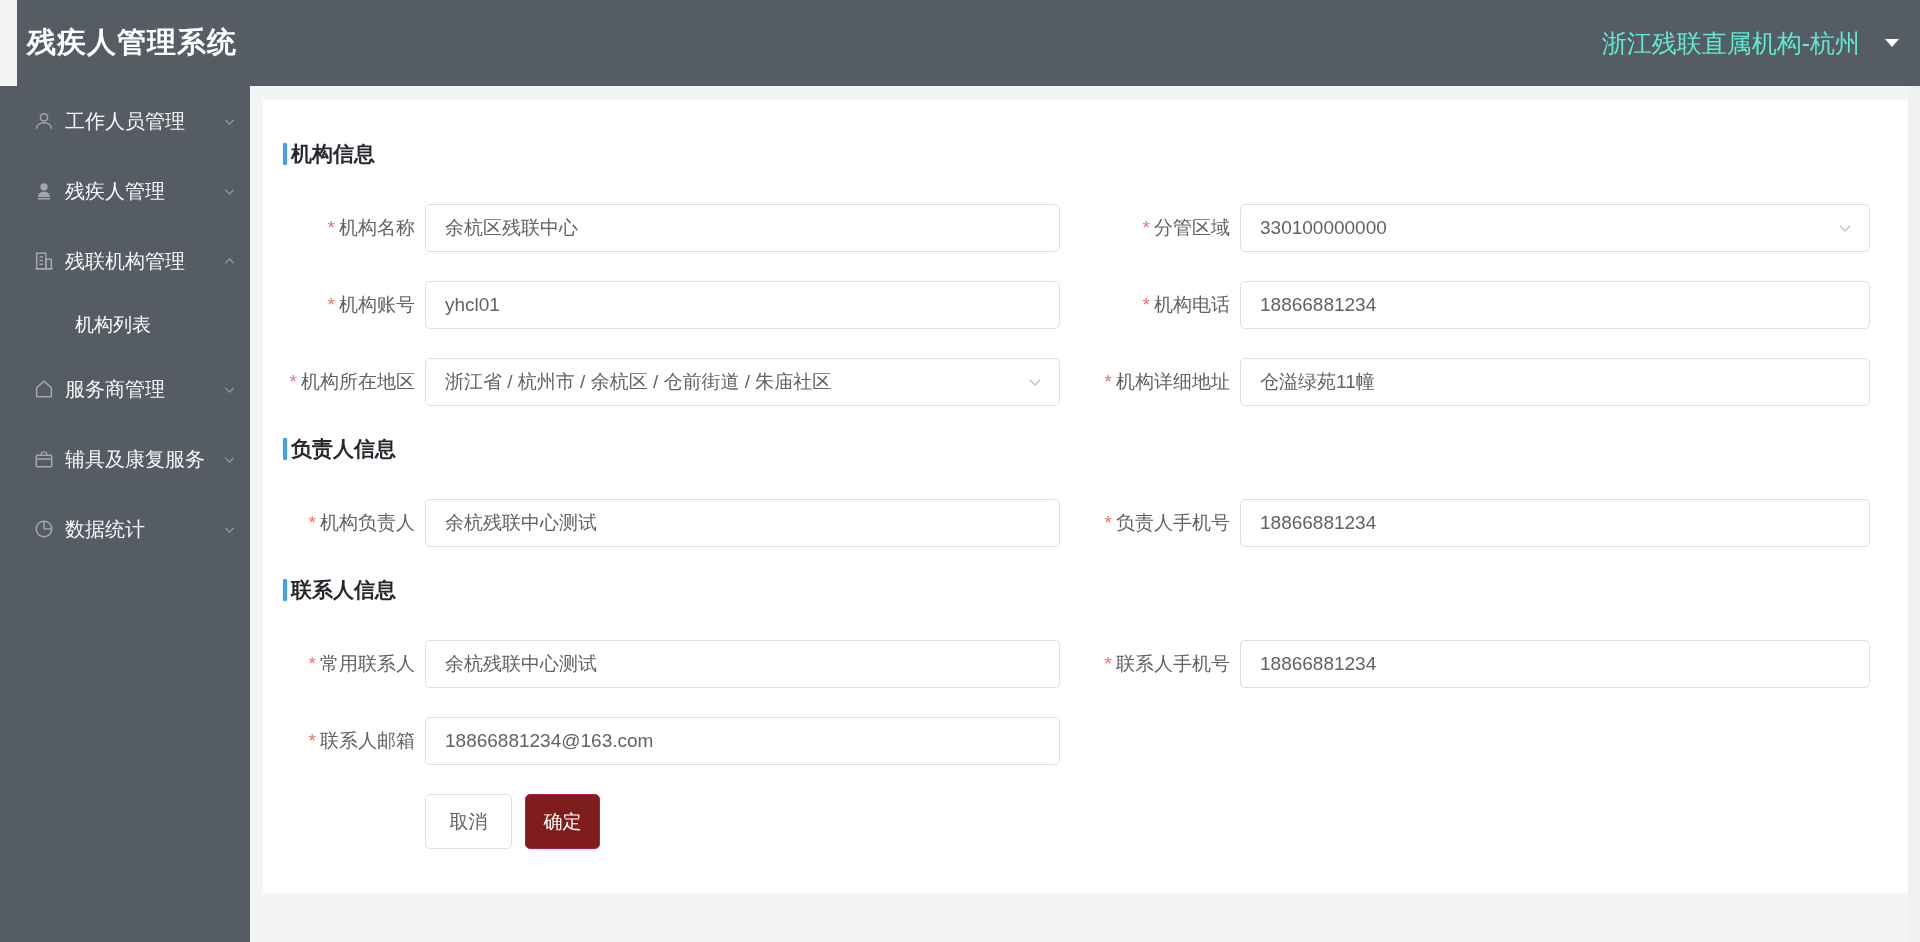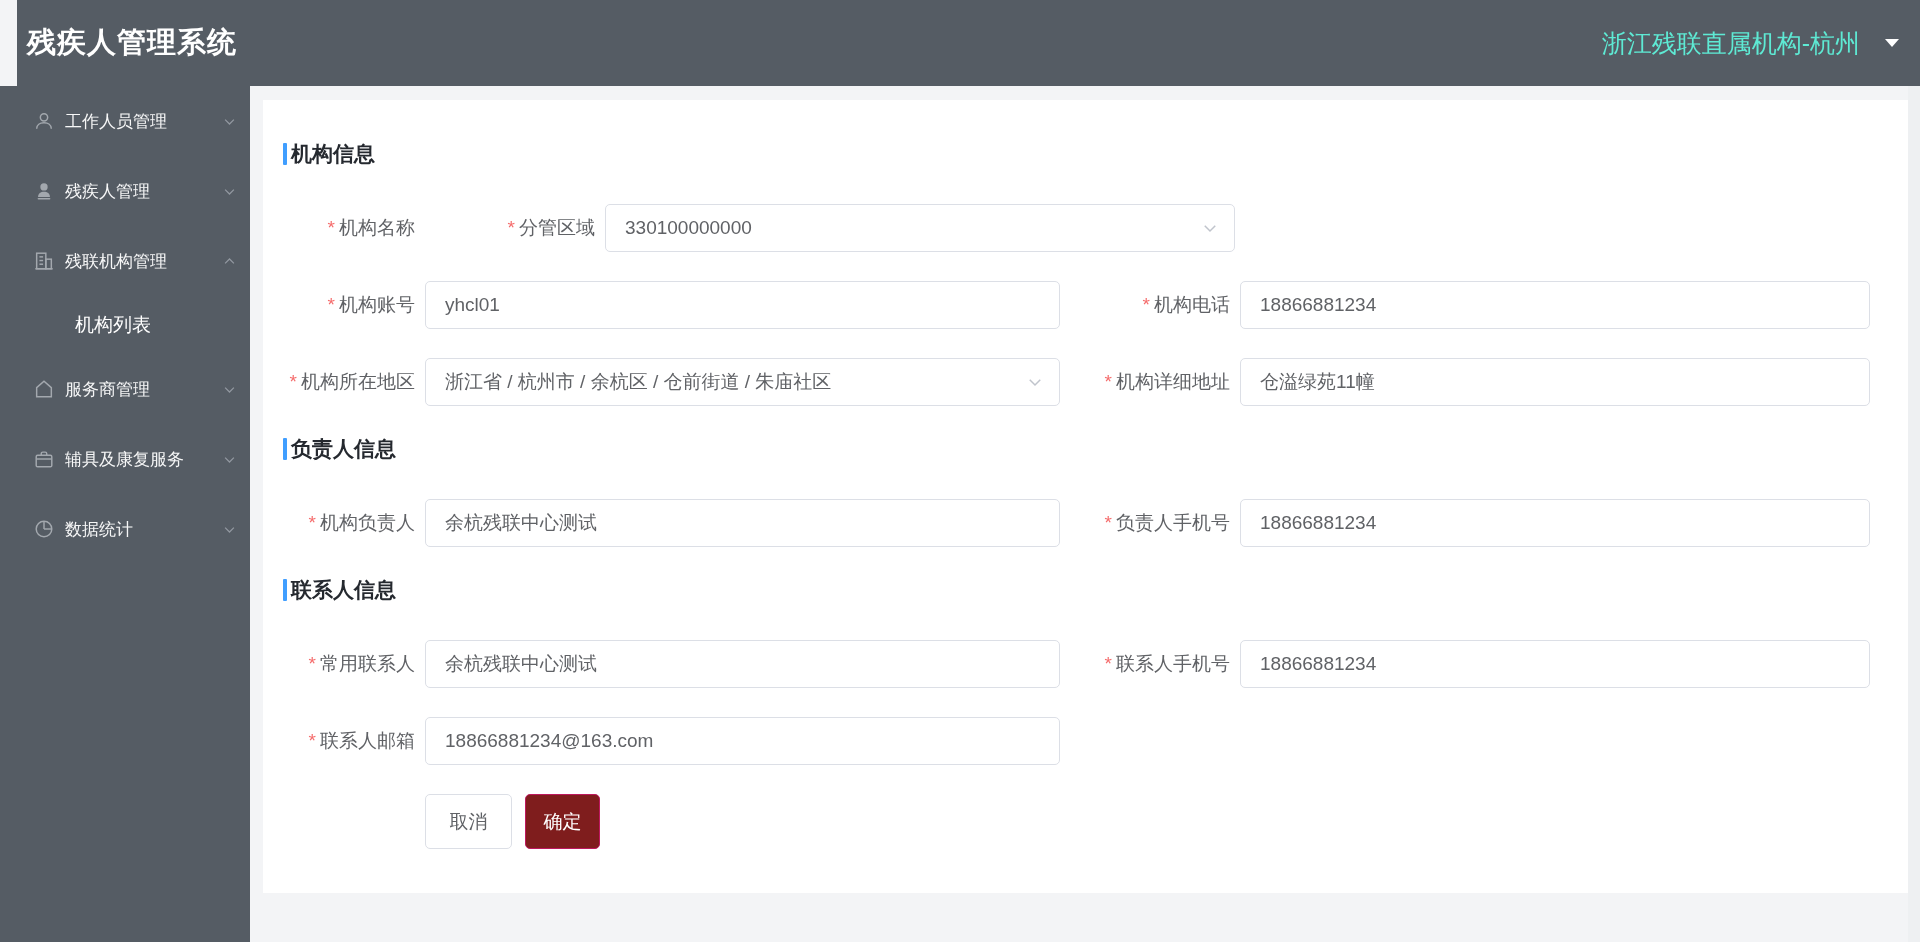--- a/index.html
+++ b/index.html
@@ -21,21 +21,21 @@
   .h-user { color:#5eead4; font-size:25px; display:flex; align-items:center; gap:25px; cursor:pointer; }
   .caret { width:0; height:0; border-left:7px solid transparent; border-right:7px solid transparent; border-top:8px solid #ffffff; display:inline-block; }
 
   
   .sidebar {
     position:absolute; left:0; top:86px; bottom:0; width:250px;
     background:#555c64; z-index:2;
   }
   .side-item {
     display:flex; align-items:center; height:70px; padding:0 12px 0 32px;
-    color:rgba(255,255,255,0.95); font-size:17px; cursor:pointer;
+    color:rgba(255,255,255,0.95); font-size:20px; cursor:pointer;
   }
   .s-icon { width:24px; height:24px; margin-right:9px; display:flex; align-items:center; justify-content:center; }
   .s-icon svg { stroke:#a3a8ae; }
   .s-icon svg .fill { fill:#a3a8ae; stroke:none; }
   .s-label { flex:1; }
   .s-arrow { width:16px; height:16px; display:flex; align-items:center; }
   .s-arrow svg { stroke:#9298a0; }
   .side-sub {
     height:58px; display:flex; align-items:center; padding-left:75px;
     color:#ffffff; font-size:19px; cursor:pointer;
@@ -216,20 +216,23 @@
       <span class="bar"></span>
       <span>机构信息</span>
     </div>
 
     <div class="frow">
       <div class="fcell left">
         <div class="flabel">
           <span class="star">*</span>
           <span>机构名称</span>
         </div>
+        <div class="fctrl">
+          <input class="finput" value="余杭区残联中心" style="">
+        </div>
       </div>
       <div class="fcell right">
         <div class="flabel">
           <span class="star">*</span>
           <span>分管区域</span>
         </div>
         <div class="fctrl select">
           <input class="finput" value="330100000000" style="">
           <span class="sel-arrow">
             <svg width="18" height="18" viewBox="0 0 24 24" fill="none" stroke-width="2">

